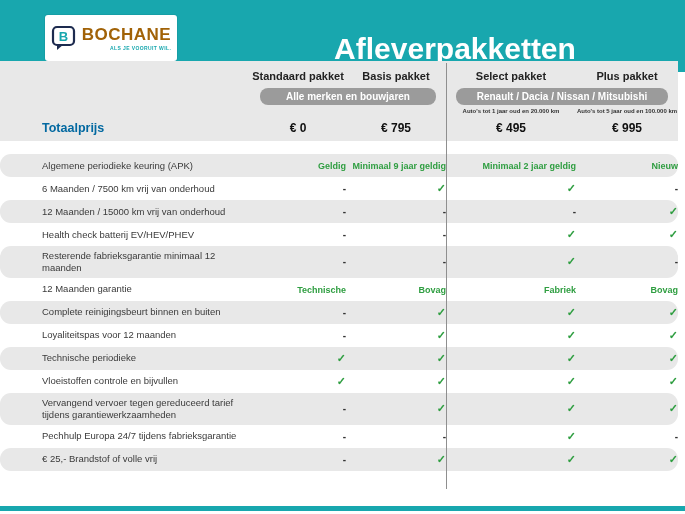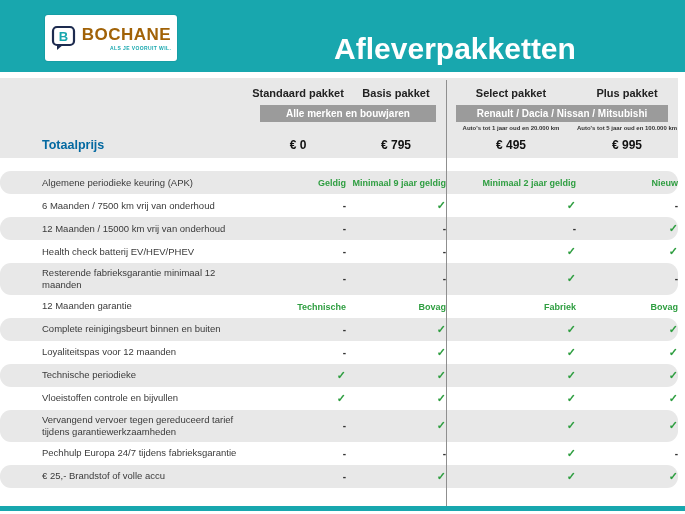--- a/index.html
+++ b/index.html
@@ -26,31 +26,31 @@
   }
   .logo-text{display:flex;flex-direction:column;align-items:flex-end;}
   .logo-brand{font-size:17px;font-weight:bold;color:#a16207;letter-spacing:.5px;line-height:1;}
   .logo-tagline{font-size:5px;font-weight:bold;color:var(--teal);letter-spacing:.4px;margin-top:2px;}
   .title{
     position:absolute;top:20px;left:455px;transform:translateX(-50%);
     color:#fff;font-size:30px;font-weight:bold;white-space:nowrap;margin-top:12px;
   }
 
   
-  .table{position:absolute;top:78px;left:0;width:678px;}
+  .table{position:absolute;top:61px;left:0;width:678px;}
   .grid-row{display:grid;grid-template-columns:250px 96px 100px 130px 102px;align-items:center;}
   .band{background:var(--band);padding-top:7px;padding-bottom:6px;}
   .colname{font-size:11px;font-weight:bold;color:var(--ink);text-align:center;padding:2px 0 6px;}
   .c2{grid-column:2}.c3{grid-column:3}.c4{grid-column:4}.c5{grid-column:5}
   .badge-wrap{padding:0 10px;text-align:center;}
   .badge-span1{grid-column:2/4;}
   .badge-span2{grid-column:4/6;}
   .badge{
     display:block;background:var(--badge);color:#fff;font-size:10px;font-weight:bold;
-    padding:3px 4px;border-radius:0;text-align:center;white-space:nowrap;
+    padding:3px 4px;border-radius:8px;text-align:center;white-space:nowrap;
   }
   .subtitle{font-size:6px;font-weight:bold;color:#333;text-align:center;padding-top:3px;min-height:10px;}
   .total-row{padding-top:6px;}
   .total-label{font-size:12.5px;font-weight:bold;color:#0369a1;padding-left:42px;}
   .price{font-size:12px;font-weight:bold;color:#111;text-align:center;}
 
   .spacer{height:13px;background:#fff;}
 
   .feature{min-height:23px;font-size:9.5px;}
   .feature.gray{background:var(--band);border-radius:11px;}
@@ -195,21 +195,21 @@
           <div class="cell"><span class="check">✓</span></div>
         </div>
         <div class="grid-row feature white">
           <div class="row-label">Pechhulp Europa 24/7 tijdens fabrieksgarantie</div>
           <div class="cell"><span class="dash">-</span></div>
           <div class="cell"><span class="dash">-</span></div>
           <div class="cell"><span class="check">✓</span></div>
           <div class="cell"><span class="dash">-</span></div>
         </div>
         <div class="grid-row feature gray">
-          <div class="row-label">€ 25,- Brandstof of volle accu</div>
+          <div class="row-label">€ 25,- Brandstof of volle vrij</div>
           <div class="cell"><span class="dash">-</span></div>
           <div class="cell"><span class="check">✓</span></div>
           <div class="cell"><span class="check">✓</span></div>
           <div class="cell"><span class="check">✓</span></div>
         </div>
       </div>
 
     <div class="divider"></div>
   </div>
 

